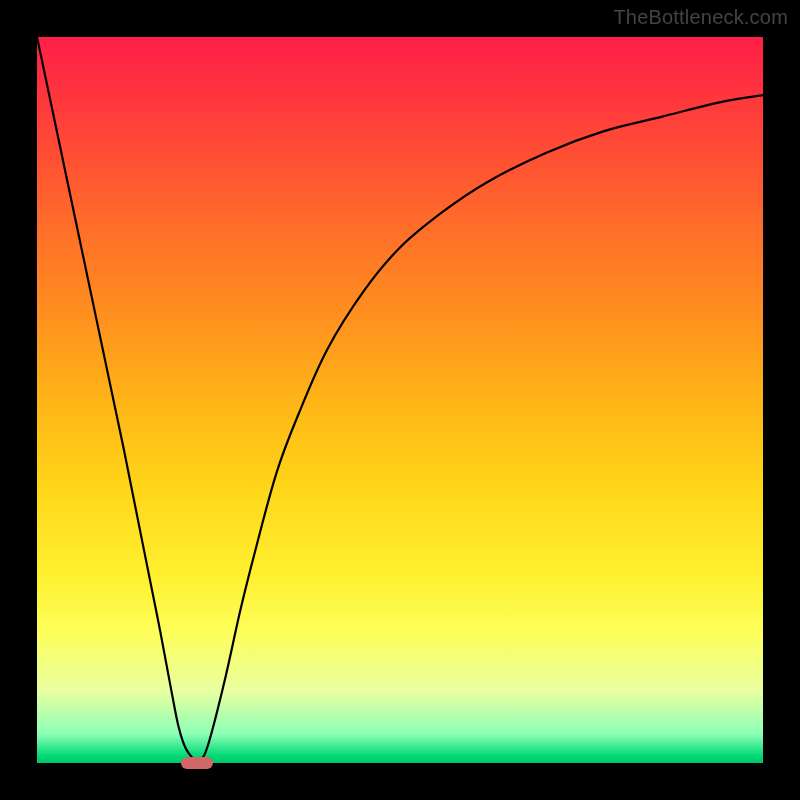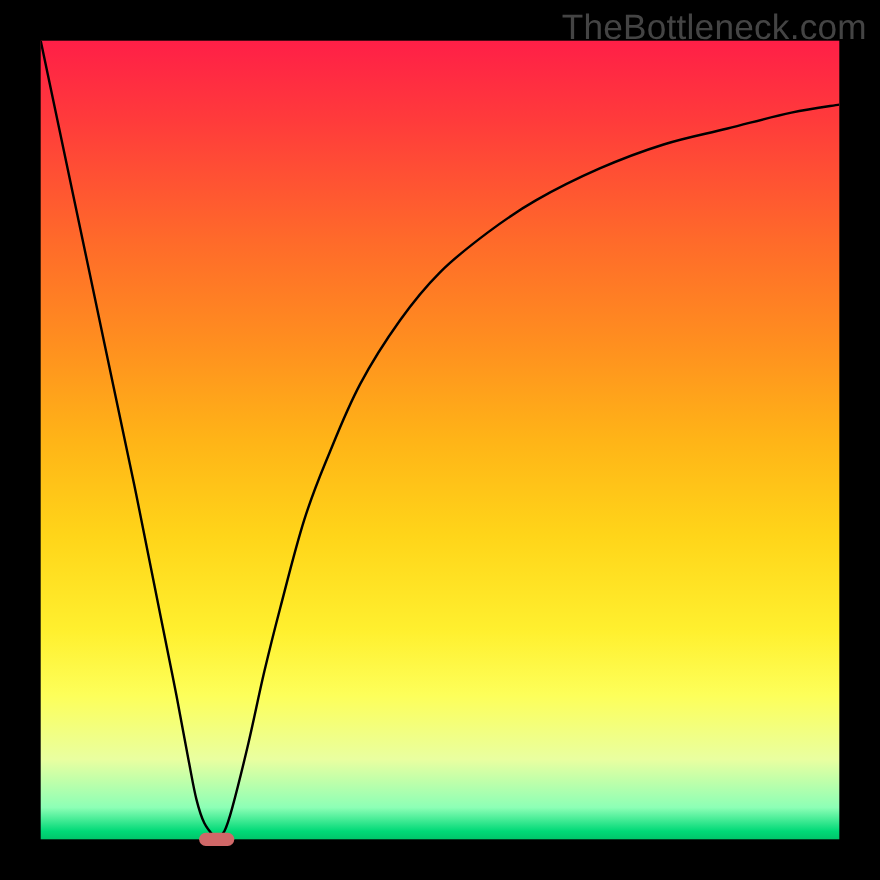--- a/index.html
+++ b/index.html
@@ -38,21 +38,21 @@
       #8dffb6 96%,
       #00d977 99%,
       #00c66a 100%
     );
   }
   .attribution {
     position: absolute;
     top: 6px;
     right: 12px;
     color: #444;
-    font-size: 32px;
+    font-size: 20px;
     font-weight: 500;
     letter-spacing: 0.2px;
     user-select: text;
   }
   .curve-svg {
     position: absolute;
     left: 0;
     top: 0;
     width: 726px;
     height: 726px;

